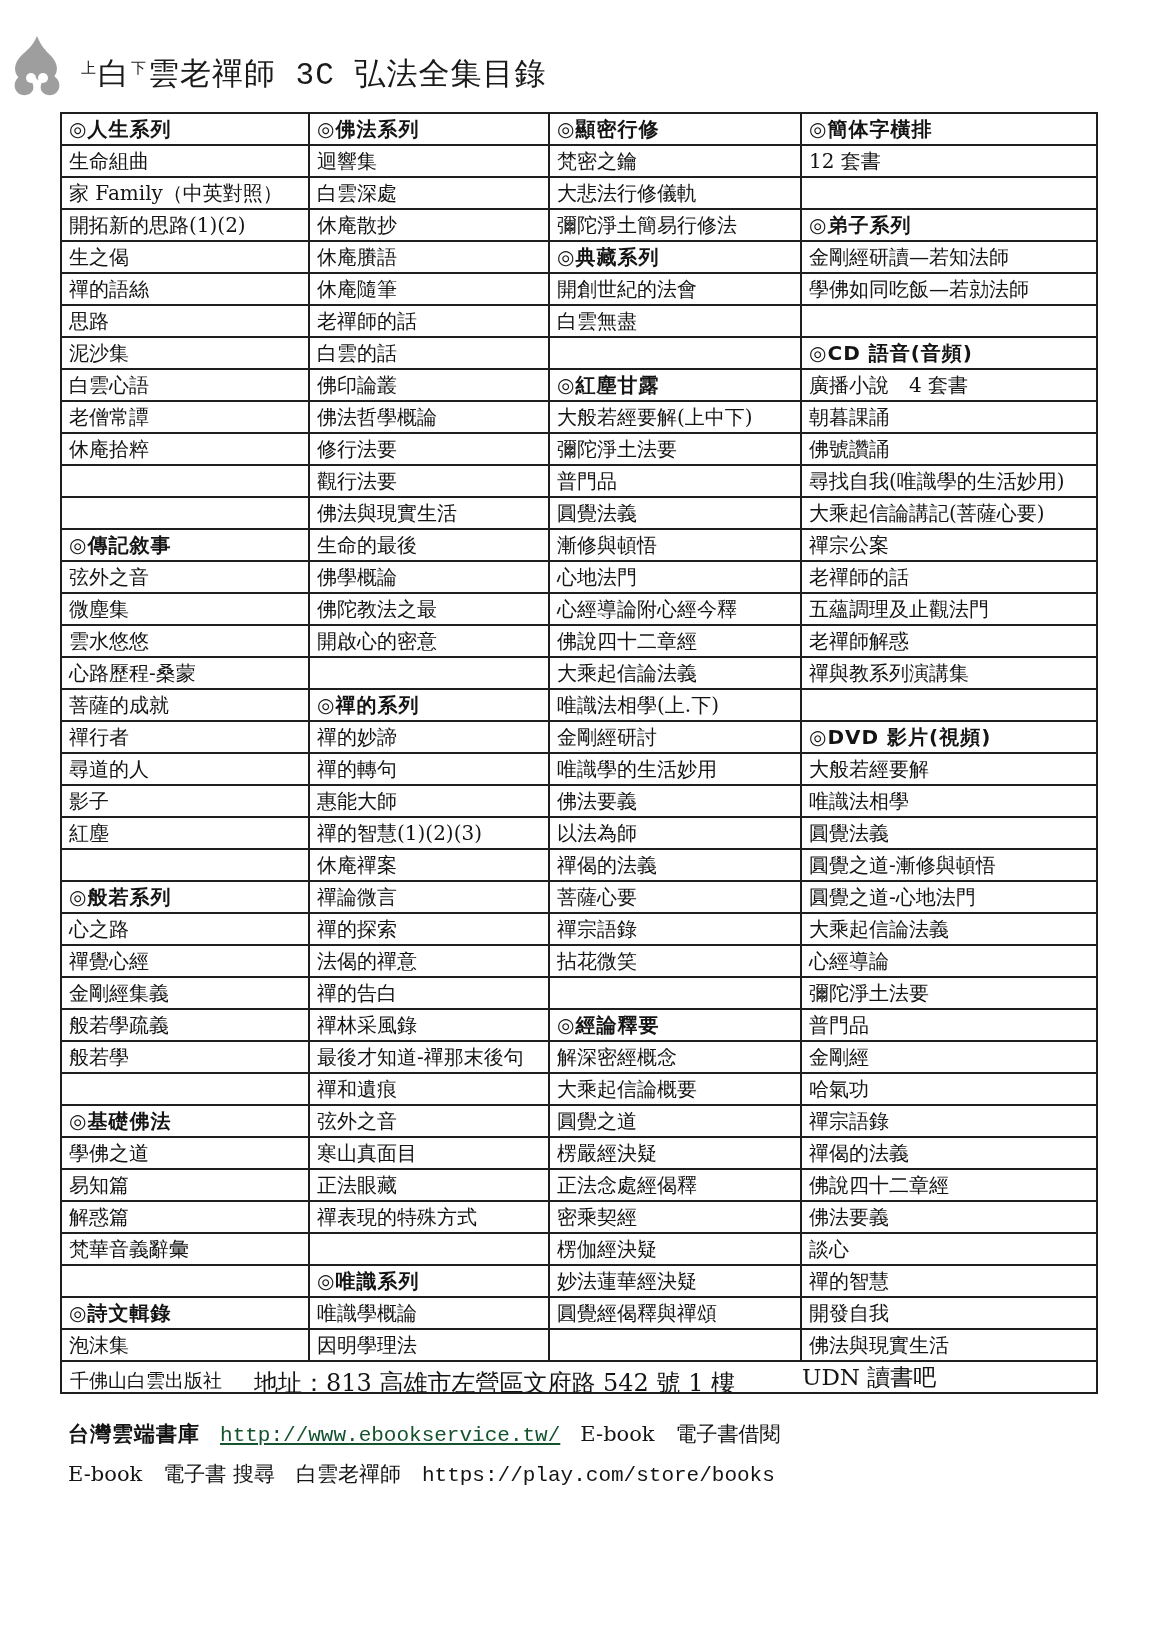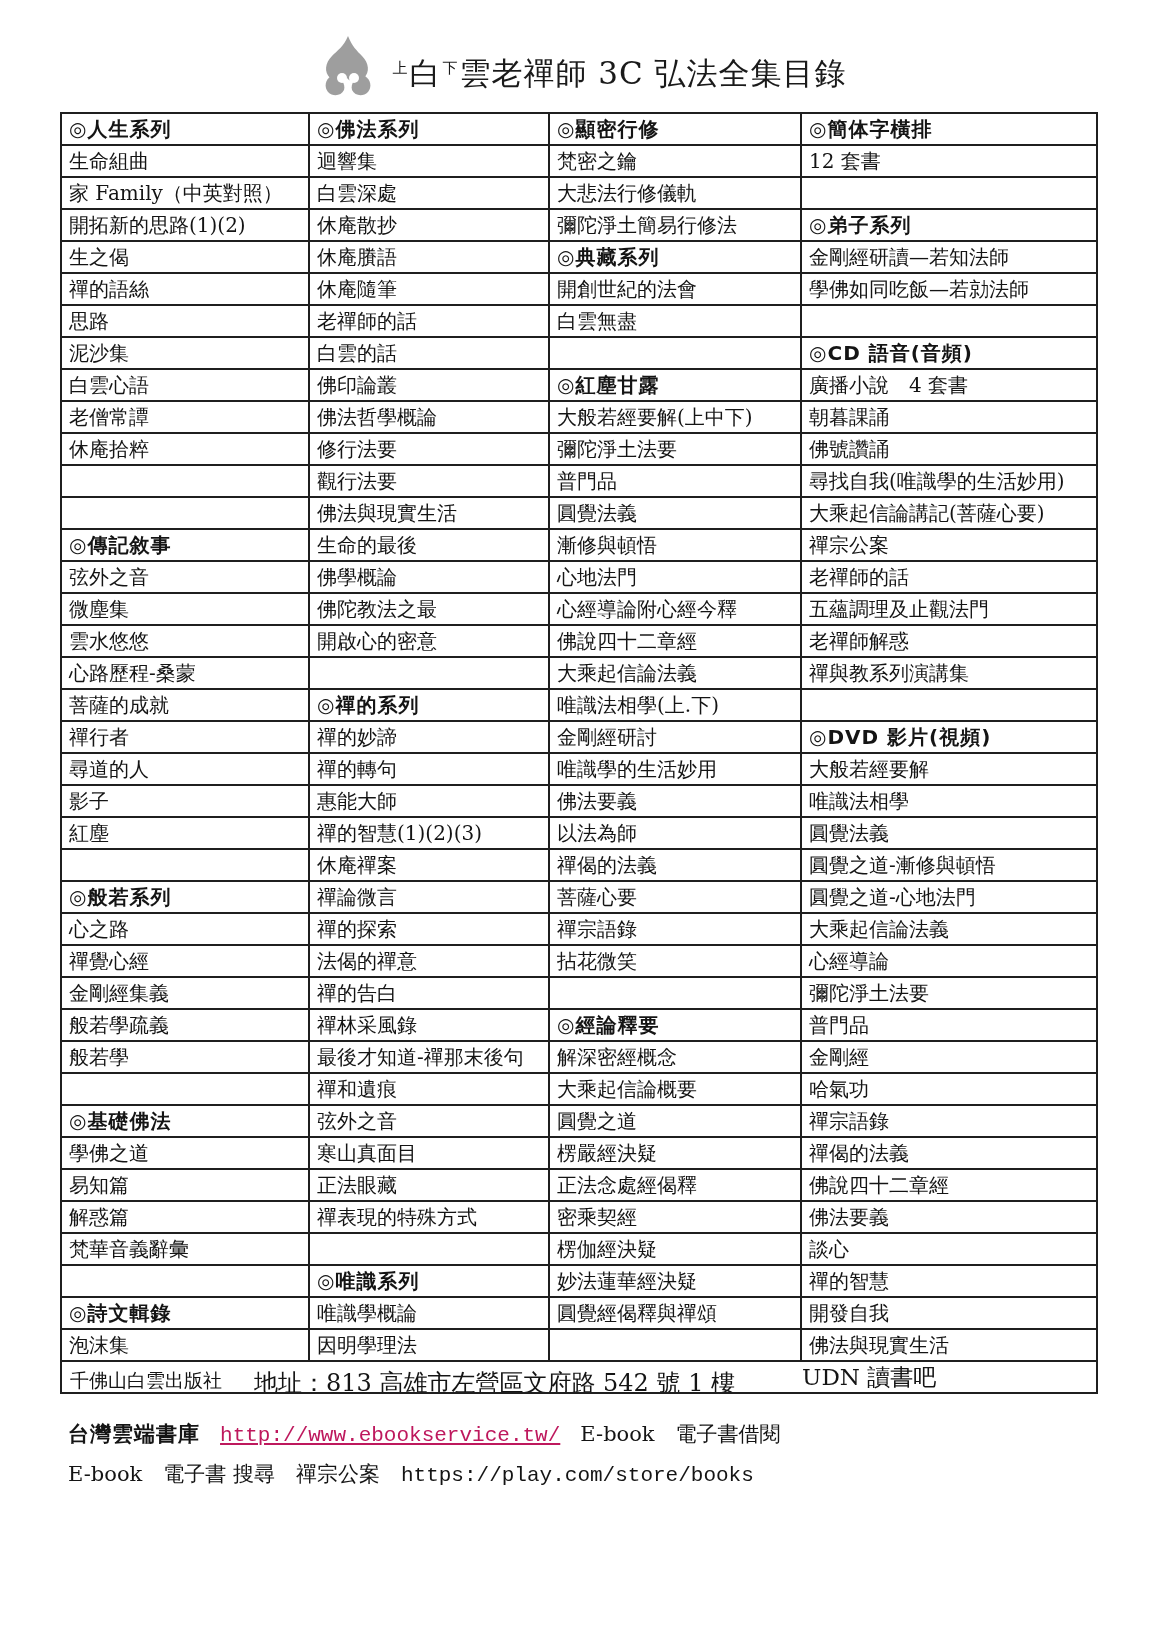--- a/index.html
+++ b/index.html
@@ -2,21 +2,21 @@
 <html><head>
 <meta charset="utf-8">
 <style>
   html,body{margin:0;padding:0;}
   body{
     width:1158px;height:1637px;background:#ffffff;color:#141414;
     font-family:"DejaVu Serif","Liberation Serif",serif;
     position:relative;overflow:hidden;
   }
   .title-wrap{
-    padding-top:34px;text-align:center;white-space:nowrap;
+    padding-top:34px;white-space:nowrap;font-family:Liberation Mono, monospace;
   }
   .logo{vertical-align:-14px;margin-right:6px;}
   .page-title{
     display:inline-block;font-size:31px;letter-spacing:1px;color:#1a1a1a;
   }
   .page-title sup{font-size:15px;vertical-align:super;margin:0 1px;}
   table.catalog{
     border-collapse:collapse;table-layout:fixed;
     margin:14px 0 0 60px;width:1036px;
   }
@@ -32,21 +32,21 @@
   td .small-suffix{font-size:20px;}
   td.sm{font-size:17px;}
   td.pub-row{height:86px;position:relative;white-space:normal;}
   .pub-name{position:absolute;left:8px;top:8px;font-size:19px;}
   .pub-address{position:absolute;left:192px;top:8px;font-size:24px;}
   .pub-udn{position:absolute;left:740px;top:2px;font-size:23px;}
   .footer{margin:26px 0 0 68px;font-size:21px;}
   .footer-line{margin-bottom:12px;white-space:nowrap;}
   .footer-label{font-weight:bold;letter-spacing:1px;}
   .mono{font-family:"Liberation Mono","DejaVu Sans Mono",monospace;}
-  a.blue-link{color:#be185d;text-decoration:underline;cursor:pointer;font-family:Liberation Mono, monospace;}
+  a.blue-link{color:#14532d;text-decoration:underline;cursor:pointer;font-family:Liberation Mono, monospace;}
   .plain-url{color:#141414;text-decoration:none;}
 </style>
 </head>
 <body>
 
 <div class="title-wrap">
   <svg class="logo" width="74" height="64" viewBox="0 0 74 64" aria-hidden="true">
     <path fill="#9e9e9e" d="M37,2 C33,12 26,17 21,22 C14,29 13,38 19,44 C24,49 32,49 36,44
       C40,49 48,49 53,44 C59,38 58,29 51,22 C46,17 41,12 37,2 Z"></path>
     <path fill="#9e9e9e" d="M20,42 C14,46 13,53 17,58 C22,63 30,62 33,56 C34,53 33,49 31,47 Z"></path>
@@ -312,15 +312,15 @@
   </tbody>
 </table>
 
 <div class="footer">
   <div class="footer-line">
     <span class="footer-label">台灣雲端書庫</span>
     &nbsp;&nbsp;<a class="blue-link mono" href="#">http://www.ebookservice.tw/</a>
     &nbsp;&nbsp;<span>E-book　電子書借閱</span>
   </div>
   <div class="footer-line">
-    <span>E-book　電子書 搜尋　禪宗公案　</span><span class="mono plain-url">https://play.com/store/books</span>
+    <span>E-book　電子書 搜尋　白雲老禪師　</span><span class="mono plain-url">https://play.com/store/books</span>
   </div>
 </div>
 
 </body></html>

